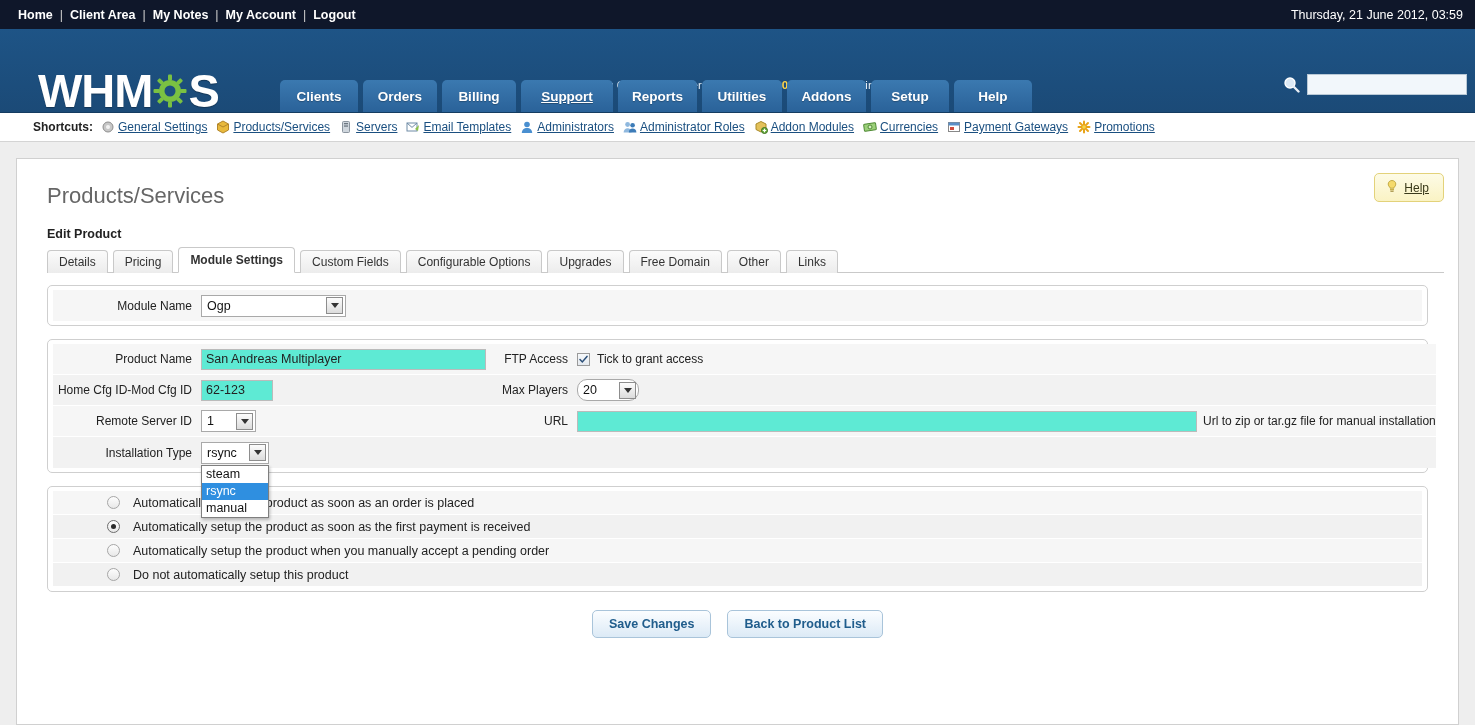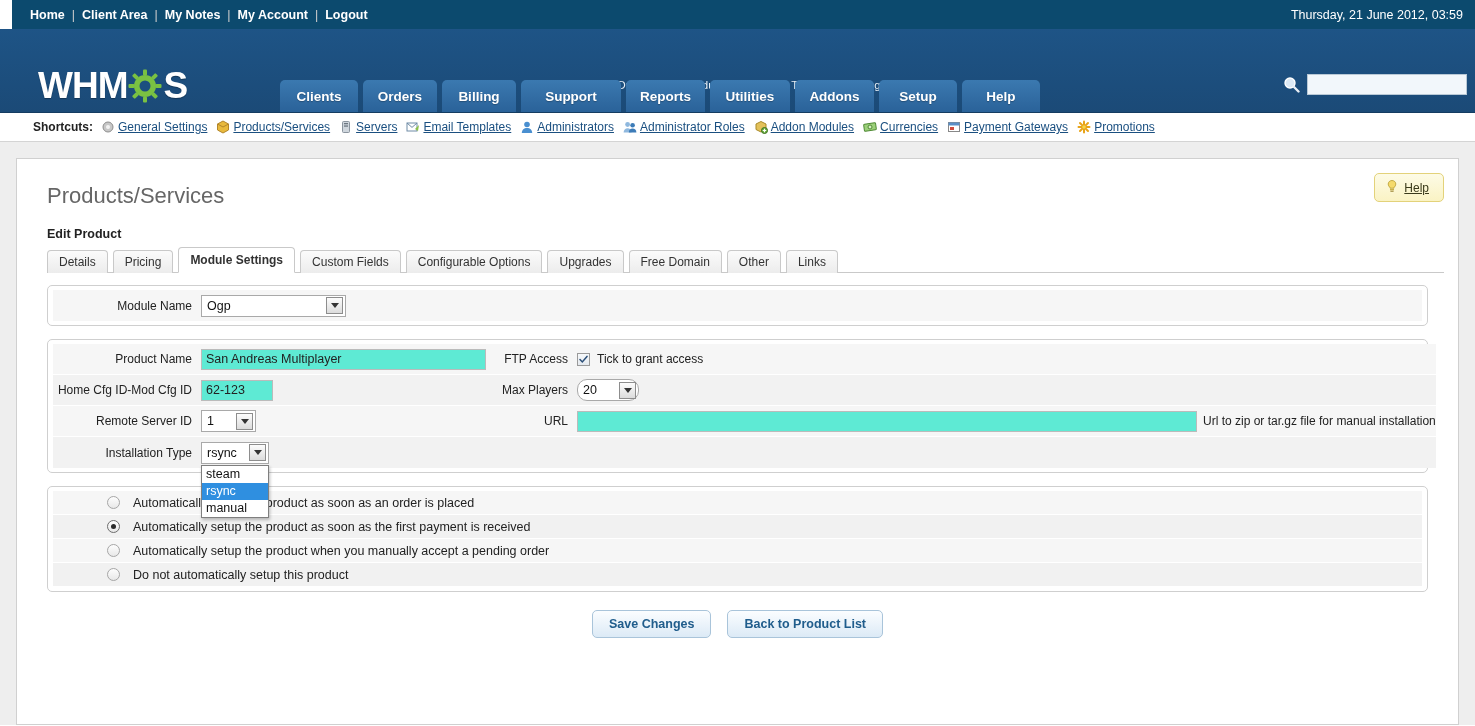--- a/index.html
+++ b/index.html
@@ -9,48 +9,47 @@
     background: #ffffff;
     font-family: "Liberation Sans", sans-serif;
     font-size: 12px;
     color: #333;
     overflow: hidden;
   }
 
   
   .topbar {
     height: 29px;
-    background: #0c4a6e;
+    background: #0f172a;
     color: #ffffff;
     display: flex;
     align-items: center;
     justify-content: space-between;
     padding: 0 12px 0 12px;
     font-size: 12.5px;
     font-weight: bold;
-    margin-left: 12px;
   }
   .topbar-links { display: flex; align-items: center; gap: 0; padding-left: 6px; }
   .topbar-links a {
     color: #ffffff; text-decoration: none; font-weight: bold;
   }
   .topbar-sep { color: #cccccc; padding: 0 7px; font-weight: normal; }
   .topbar-date { font-weight: normal; font-size: 12.5px; color: #ffffff; }
 
   
   .header {
     position: relative;
     height: 84px;
     background: #1c4f7f;
     background: linear-gradient(to bottom, #1e5486 0%, #1b4a77 100%);
     border-bottom: 1px solid #143c61;
   }
   .logo {
     position: absolute; left: 38px; top: 38px;
-    font-size: 37px; font-weight: bold; letter-spacing: -1px;
+    font-size: 47px; font-weight: bold; letter-spacing: -1px;
     color: #ffffff; line-height: 1;
     display: flex; align-items: center;
     text-shadow: 0 1px 1px rgba(0,0,0,.3);
   }
   .logo .gear {
     position: relative;
     width: 34px; height: 34px;
     display: inline-block;
     margin: 0 1px;
   }
@@ -389,21 +388,21 @@
         <line x1="10.5" y1="10.5" x2="15.5" y2="15.5" stroke="#e8eef5" stroke-width="2.4" stroke-linecap="round"></line>
       </svg>
     </span>
     <input class="search-input" type="text" placeholder="" style="">
   </div>
 
   <div class="mainnav">
       <div class="tab" style="width: 78px;"><span>Clients</span></div>
       <div class="tab" style="width: 74px;"><span>Orders</span></div>
       <div class="tab" style="width: 74px;"><span>Billing</span></div>
-      <div class="tab" style="width: 100px;"><span>Support</span></div>
+      <div class="tab" style="width: 92px; text-decoration: underline;"><span>Support</span></div>
       <div class="tab" style="width: 79px;"><span>Reports</span></div>
       <div class="tab" style="width: 80px;"><span>Utilities</span></div>
       <div class="tab" style="width: 79px;"><span>Addons</span></div>
       <div class="tab" style="width: 78px;"><span>Setup</span></div>
       <div class="tab" style="width: 78px;"><span>Help</span></div>
     </div>
 </div>
 
 <div class="shortcuts">
   <span class="lbl">Shortcuts:</span>

